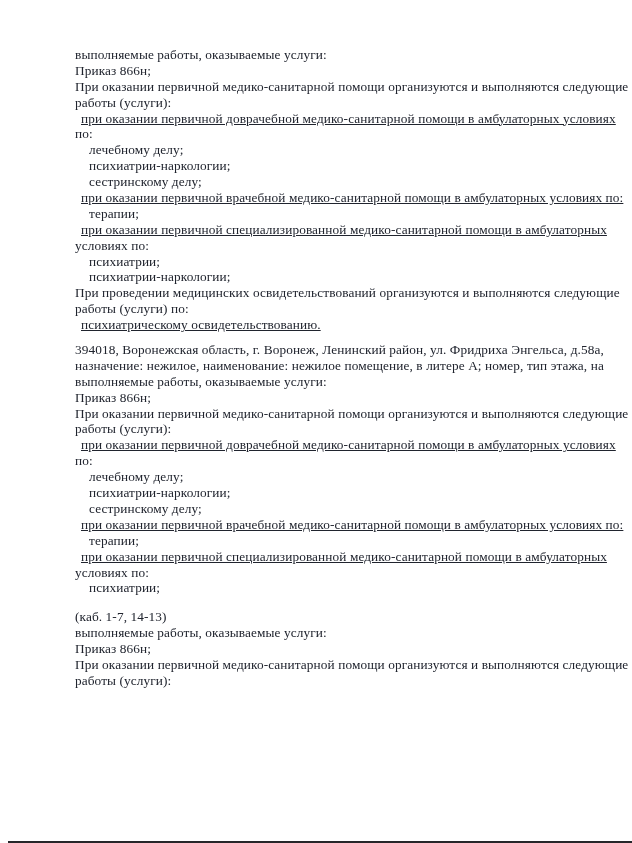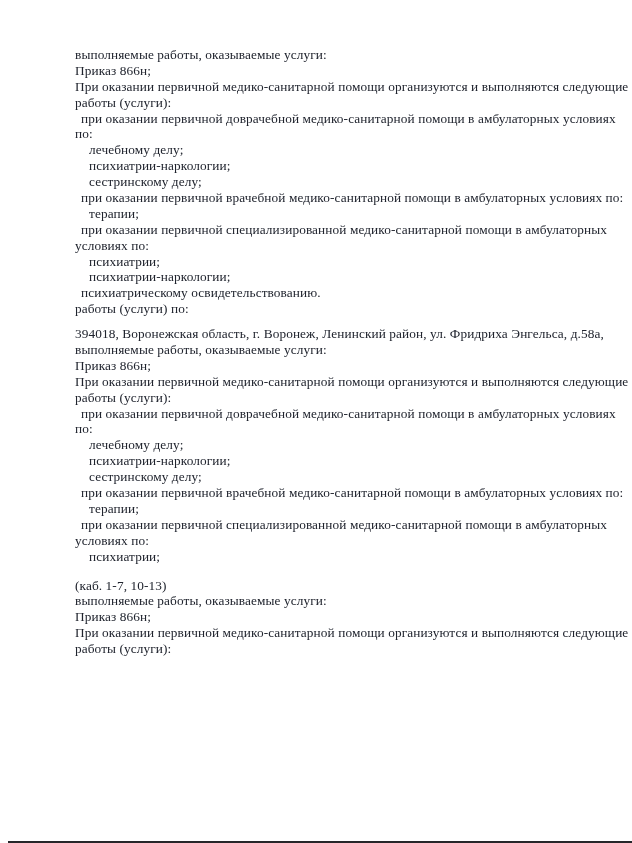--- a/index.html
+++ b/index.html
@@ -31,21 +31,21 @@
     line-height: 15.9px;
     letter-spacing: 0.1px;
   }
   .section { margin: 0; }
   .section + .section { margin-top: 9px; }
   .section:nth-child(3) { margin-top: 13px; }
   .line {
     white-space: nowrap;
     height: 15.9px;
   }
-  .line.i1 { padding-left: 6px; }
+  .line.i1 { padding-left: 6px; text-decoration: underline; }
   .line.i2 { padding-left: 14px; }
   .page-bottom-edge {
     position: absolute;
     left: 0;
     bottom: 0;
     width: 100%;
     height: 2px;
     background: #26262a;
   }
 </style>
@@ -64,42 +64,44 @@
         <div class="line i0">по:</div>
         <div class="line i2">лечебному делу;</div>
         <div class="line i2">психиатрии-наркологии;</div>
         <div class="line i2">сестринскому делу;</div>
         <div class="line i1">при оказании первичной врачебной медико-санитарной помощи в амбулаторных условиях по:</div>
         <div class="line i2">терапии;</div>
         <div class="line i1">при оказании первичной специализированной медико-санитарной помощи в амбулаторных</div>
         <div class="line i0">условиях по:</div>
         <div class="line i2">психиатрии;</div>
         <div class="line i2">психиатрии-наркологии;</div>
+        <div class="line i0">При проведении медицинских освидетельствований организуются и выполняются следующие</div>
+        <div class="line i0">работы (услуги) по:</div>
         <div class="line i1">психиатрическому освидетельствованию.</div>
-        <div class="line i0">работы (услуги) по:</div>
       </div>
       <div class="section">
         <div class="line i0">394018, Воронежская область, г. Воронеж, Ленинский район, ул. Фридриха Энгельса, д.58а,</div>
+        <div class="line i0">назначение: нежилое, наименование: нежилое помещение, в литере А; номер, тип этажа, на</div>
         <div class="line i0">выполняемые работы, оказываемые услуги:</div>
         <div class="line i0">Приказ 866н;</div>
         <div class="line i0">При оказании первичной медико-санитарной помощи организуются и выполняются следующие</div>
         <div class="line i0">работы (услуги):</div>
         <div class="line i1">при оказании первичной доврачебной медико-санитарной помощи в амбулаторных условиях</div>
         <div class="line i0">по:</div>
         <div class="line i2">лечебному делу;</div>
         <div class="line i2">психиатрии-наркологии;</div>
         <div class="line i2">сестринскому делу;</div>
         <div class="line i1">при оказании первичной врачебной медико-санитарной помощи в амбулаторных условиях по:</div>
         <div class="line i2">терапии;</div>
         <div class="line i1">при оказании первичной специализированной медико-санитарной помощи в амбулаторных</div>
         <div class="line i0">условиях по:</div>
         <div class="line i2">психиатрии;</div>
       </div>
       <div class="section">
-        <div class="line i0">(каб. 1-7, 10-13)</div>
+        <div class="line i0">(каб. 1-7, 14-13)</div>
         <div class="line i0">выполняемые работы, оказываемые услуги:</div>
         <div class="line i0">Приказ 866н;</div>
         <div class="line i0">При оказании первичной медико-санитарной помощи организуются и выполняются следующие</div>
         <div class="line i0">работы (услуги):</div>
       </div>
     </div>
   <div class="page-bottom-edge"></div>
 </div>
 
 </body></html>

